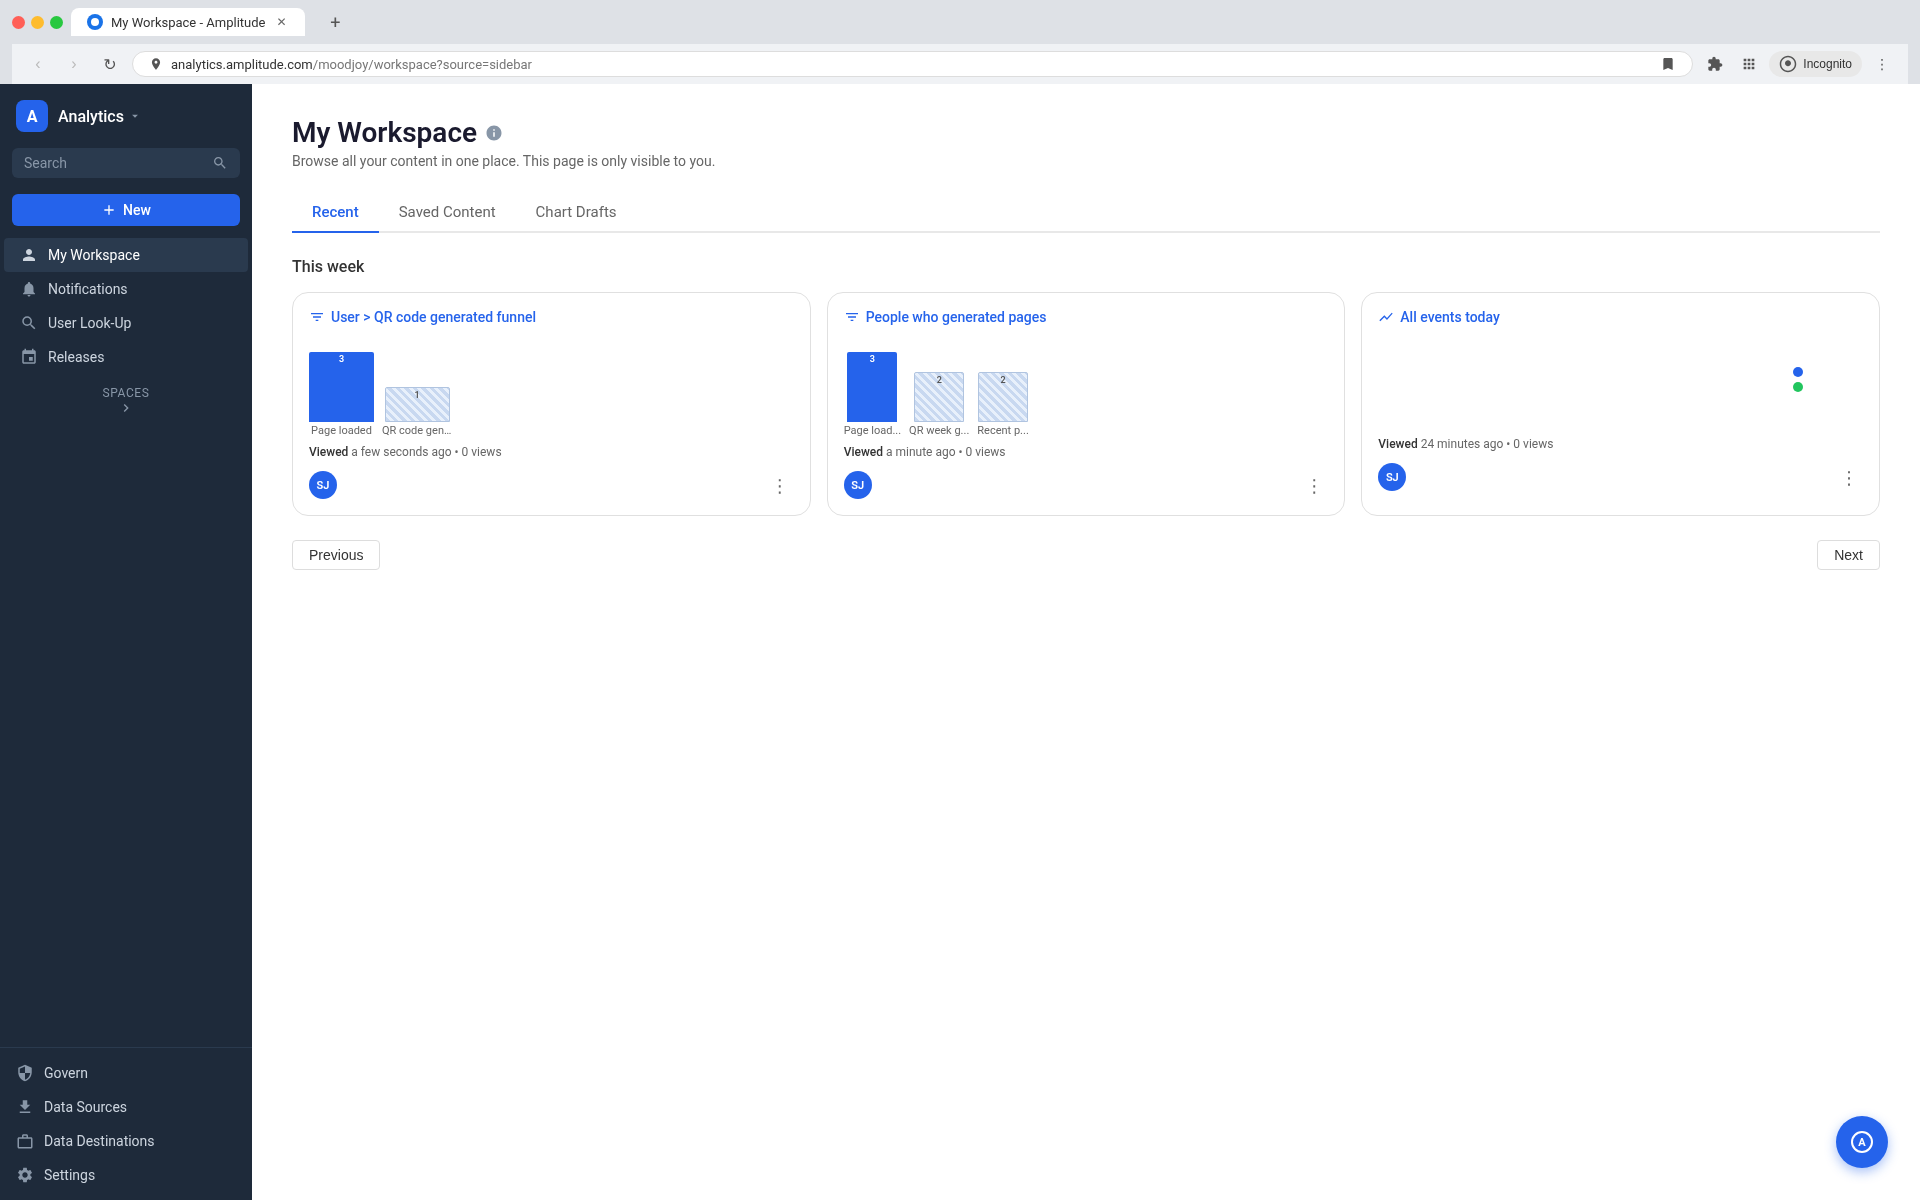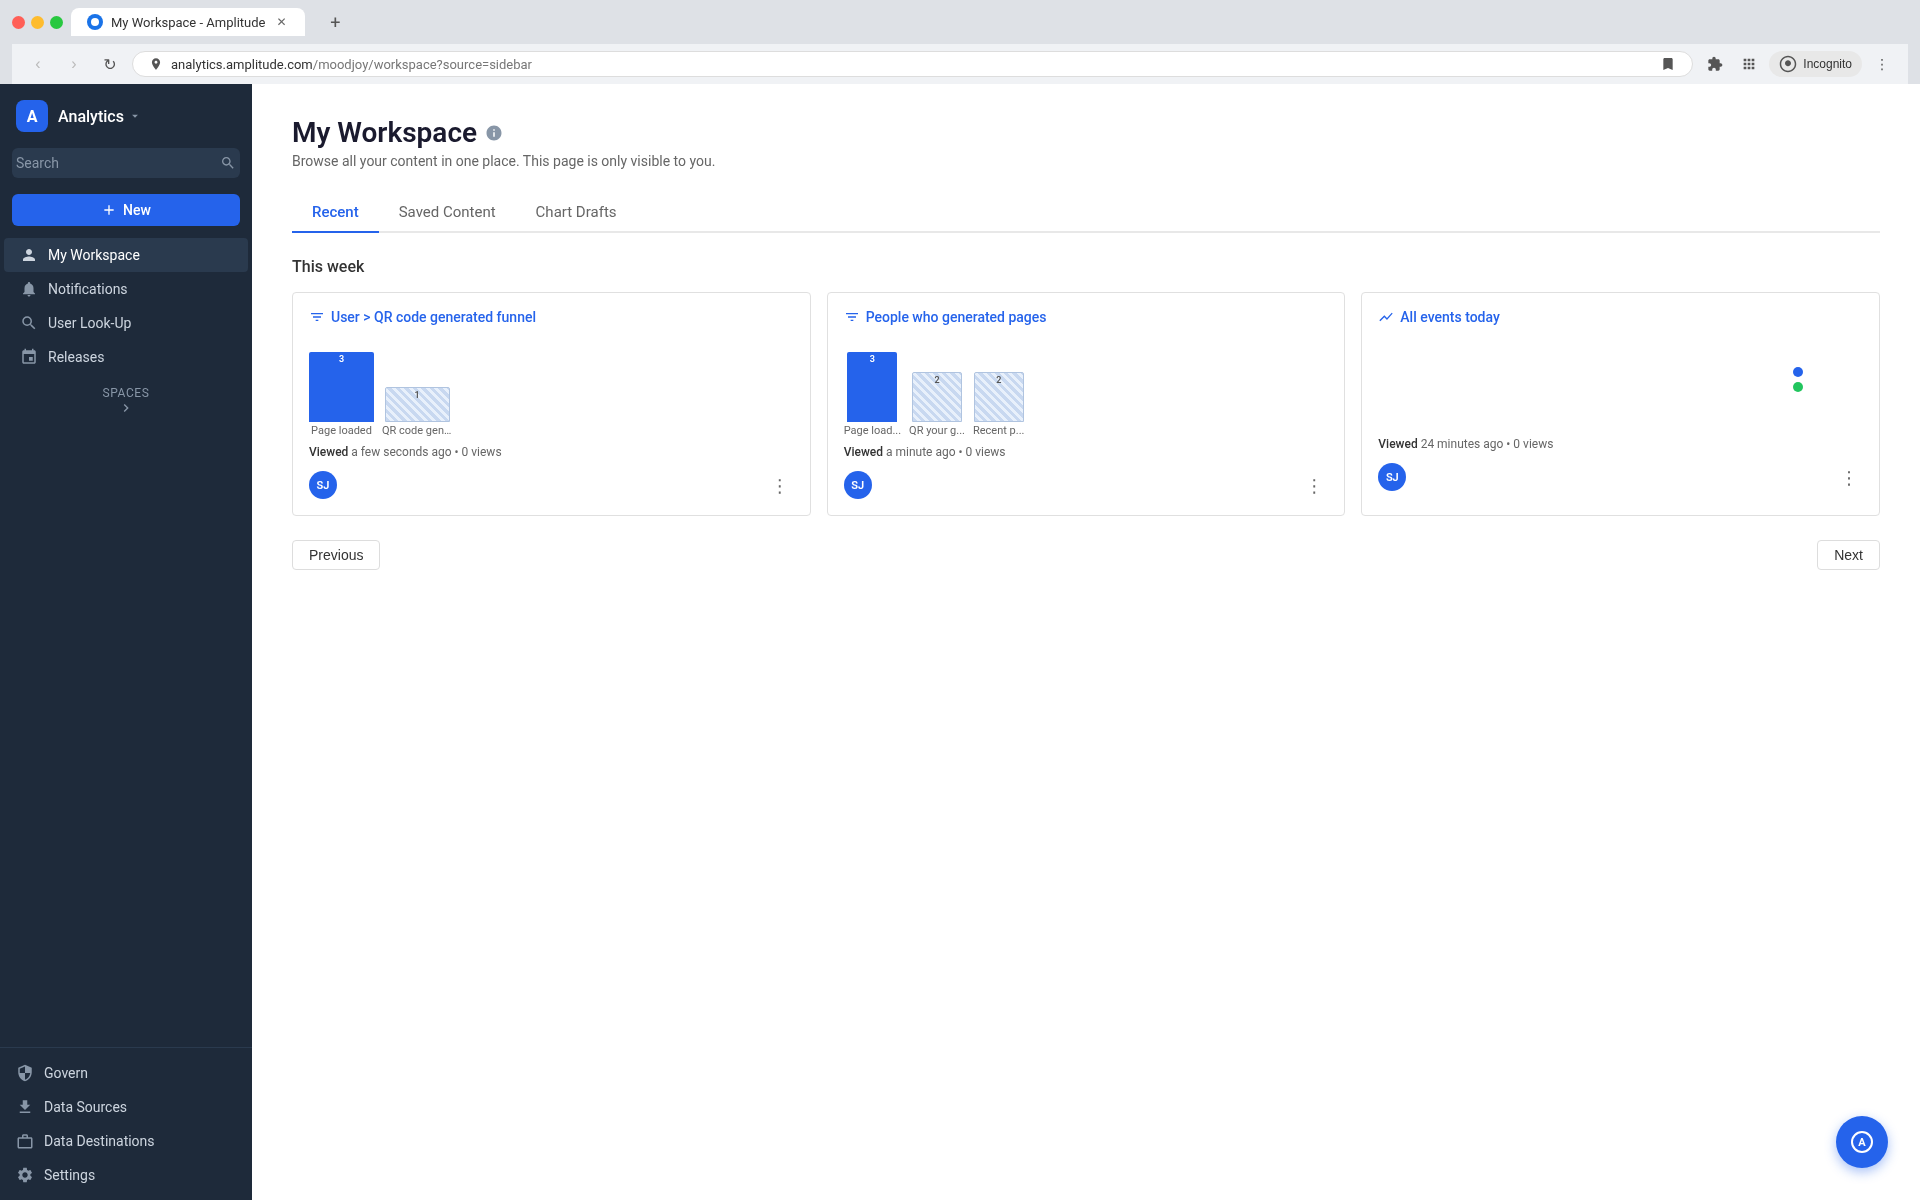--- a/index.html
+++ b/index.html
@@ -34,21 +34,21 @@
 
     
     .app { display: flex; flex: 1; overflow: hidden; }
 
     
     .sidebar { width: 252px; background: #1e2a3a; color: #cdd5df; flex-shrink: 0; display: flex; flex-direction: column; overflow-y: auto; overflow-x: hidden; }
     .sidebar-header { padding: 16px 16px 8px; display: flex; align-items: center; gap: 10px; }
     .sidebar-logo { width: 32px; height: 32px; background: #2563eb; border-radius: 8px; display: flex; align-items: center; justify-content: center; color: white; font-weight: bold; font-size: 16px; flex-shrink: 0; }
     .sidebar-app-name { font-size: 16px; color: #fff; font-weight: 500; display: flex; align-items: center; gap: 4px; }
     .sidebar-app-name svg { width: 14px; height: 14px; fill: #8896a7; }
-    .sidebar-search { margin: 8px 12px; background: #2a3a4e; border-radius: 6px; padding: 7px 4px; display: flex; align-items: center; gap: 8px; cursor: pointer; }
+    .sidebar-search { margin: 8px 12px; background: #2a3a4e; border-radius: 6px; padding: 7px 12px; display: flex; align-items: center; gap: 8px; cursor: pointer; }
     .sidebar-search-text { color: #8896a7; font-size: 14px; flex: 1; }
     .sidebar-search svg { width: 16px; height: 16px; fill: #8896a7; }
     .new-btn { margin: 8px 12px; background: #2563eb; border-radius: 6px; padding: 8px 16px; display: flex; align-items: center; justify-content: center; gap: 6px; cursor: pointer; color: #fff; font-size: 14px; font-weight: 500; }
     .new-btn svg { width: 16px; height: 16px; fill: #fff; }
     .sidebar-nav { padding: 4px 0; flex: 1; }
     .nav-item { display: flex; align-items: center; gap: 10px; padding: 8px 16px; font-size: 14px; color: #cdd5df; cursor: pointer; border-radius: 4px; margin: 0 4px; }
     .nav-item.active { background: #2a3a4e; color: #fff; }
     .nav-item svg { width: 18px; height: 18px; fill: #8896a7; flex-shrink: 0; }
     .nav-item.active svg { fill: #cdd5df; }
     .sidebar-section-header { display: flex; align-items: center; justify-content: space-between; padding: 12px 16px 4px; font-size: 12px; color: #8896a7; text-transform: uppercase; letter-spacing: 0.05em; cursor: pointer; flex-direction: column; }
@@ -68,21 +68,21 @@
     
     .tabs { display: flex; border-bottom: 2px solid #e8e8e8; margin-bottom: 24px; gap: 0; }
     .tab-item { padding: 10px 20px; font-size: 15px; color: #666; cursor: pointer; border-bottom: 2px solid transparent; margin-bottom: -2px; }
     .tab-item.active { color: #2563eb; border-bottom-color: #2563eb; font-weight: 500; }
 
     
     .section-title { font-size: 16px; font-weight: 500; color: #333; margin-bottom: 16px; }
 
     
     .cards-grid { display: grid; grid-template-columns: repeat(3, 1fr); gap: 16px; margin-bottom: 24px; }
-    .card { background: #fff; border: 1px solid #e0e0e0; border-radius: 4px; padding: 16px; cursor: pointer; transition: box-shadow 0.2s; }
+    .card { background: #fff; border: 1px solid #e0e0e0; border-radius: 16px; padding: 16px; cursor: pointer; transition: box-shadow 0.2s; }
     .card-title { font-size: 14px; font-weight: 500; color: #2563eb; display: flex; align-items: center; gap: 6px; margin-bottom: 12px; }
     .card-title svg { width: 16px; height: 16px; fill: #2563eb; flex-shrink: 0; }
     .card-chart { height: 100px; display: flex; align-items: flex-end; gap: 8px; margin-bottom: 8px; }
     .bar { border-radius: 2px 2px 0 0; position: relative; display: flex; align-items: flex-start; justify-content: center; padding-top: 2px; }
     .bar-label { font-size: 9px; color: #fff; font-weight: 600; }
     .bar-solid { background: #2563eb; }
     .bar-hatched { background: repeating-linear-gradient(45deg, #c8d8f0, #c8d8f0 3px, #e8f0fb 3px, #e8f0fb 6px); border: 1px solid #b0c4e0; }
     .bar-name { font-size: 11px; color: #666; text-align: center; margin-top: 2px; white-space: nowrap; overflow: hidden; text-overflow: ellipsis; max-width: 70px; }
     .bar-col { display: flex; flex-direction: column; align-items: center; }
     .card-meta { font-size: 12px; color: #666; margin-bottom: 12px; }
@@ -324,21 +324,21 @@
           <div class="bar-col">
             <div class="bar bar-solid" style="width:50px; height:70px;">
               <span class="bar-label">3</span>
             </div>
             <div class="bar-name">Page load...</div>
           </div>
           <div class="bar-col">
             <div class="bar bar-hatched" style="width:50px; height:50px;">
               <span class="bar-label" style="color:#555">2</span>
             </div>
-            <div class="bar-name">QR your g...</div>
+            <div class="bar-name">QR week g...</div>
           </div>
           <div class="bar-col">
             <div class="bar bar-hatched" style="width:50px; height:50px;">
               <span class="bar-label" style="color:#555">2</span>
             </div>
             <div class="bar-name">Recent p...</div>
           </div>
         </div>
         <div class="card-meta">
           <span class="viewed">Viewed</span> a minute ago • 0 views

